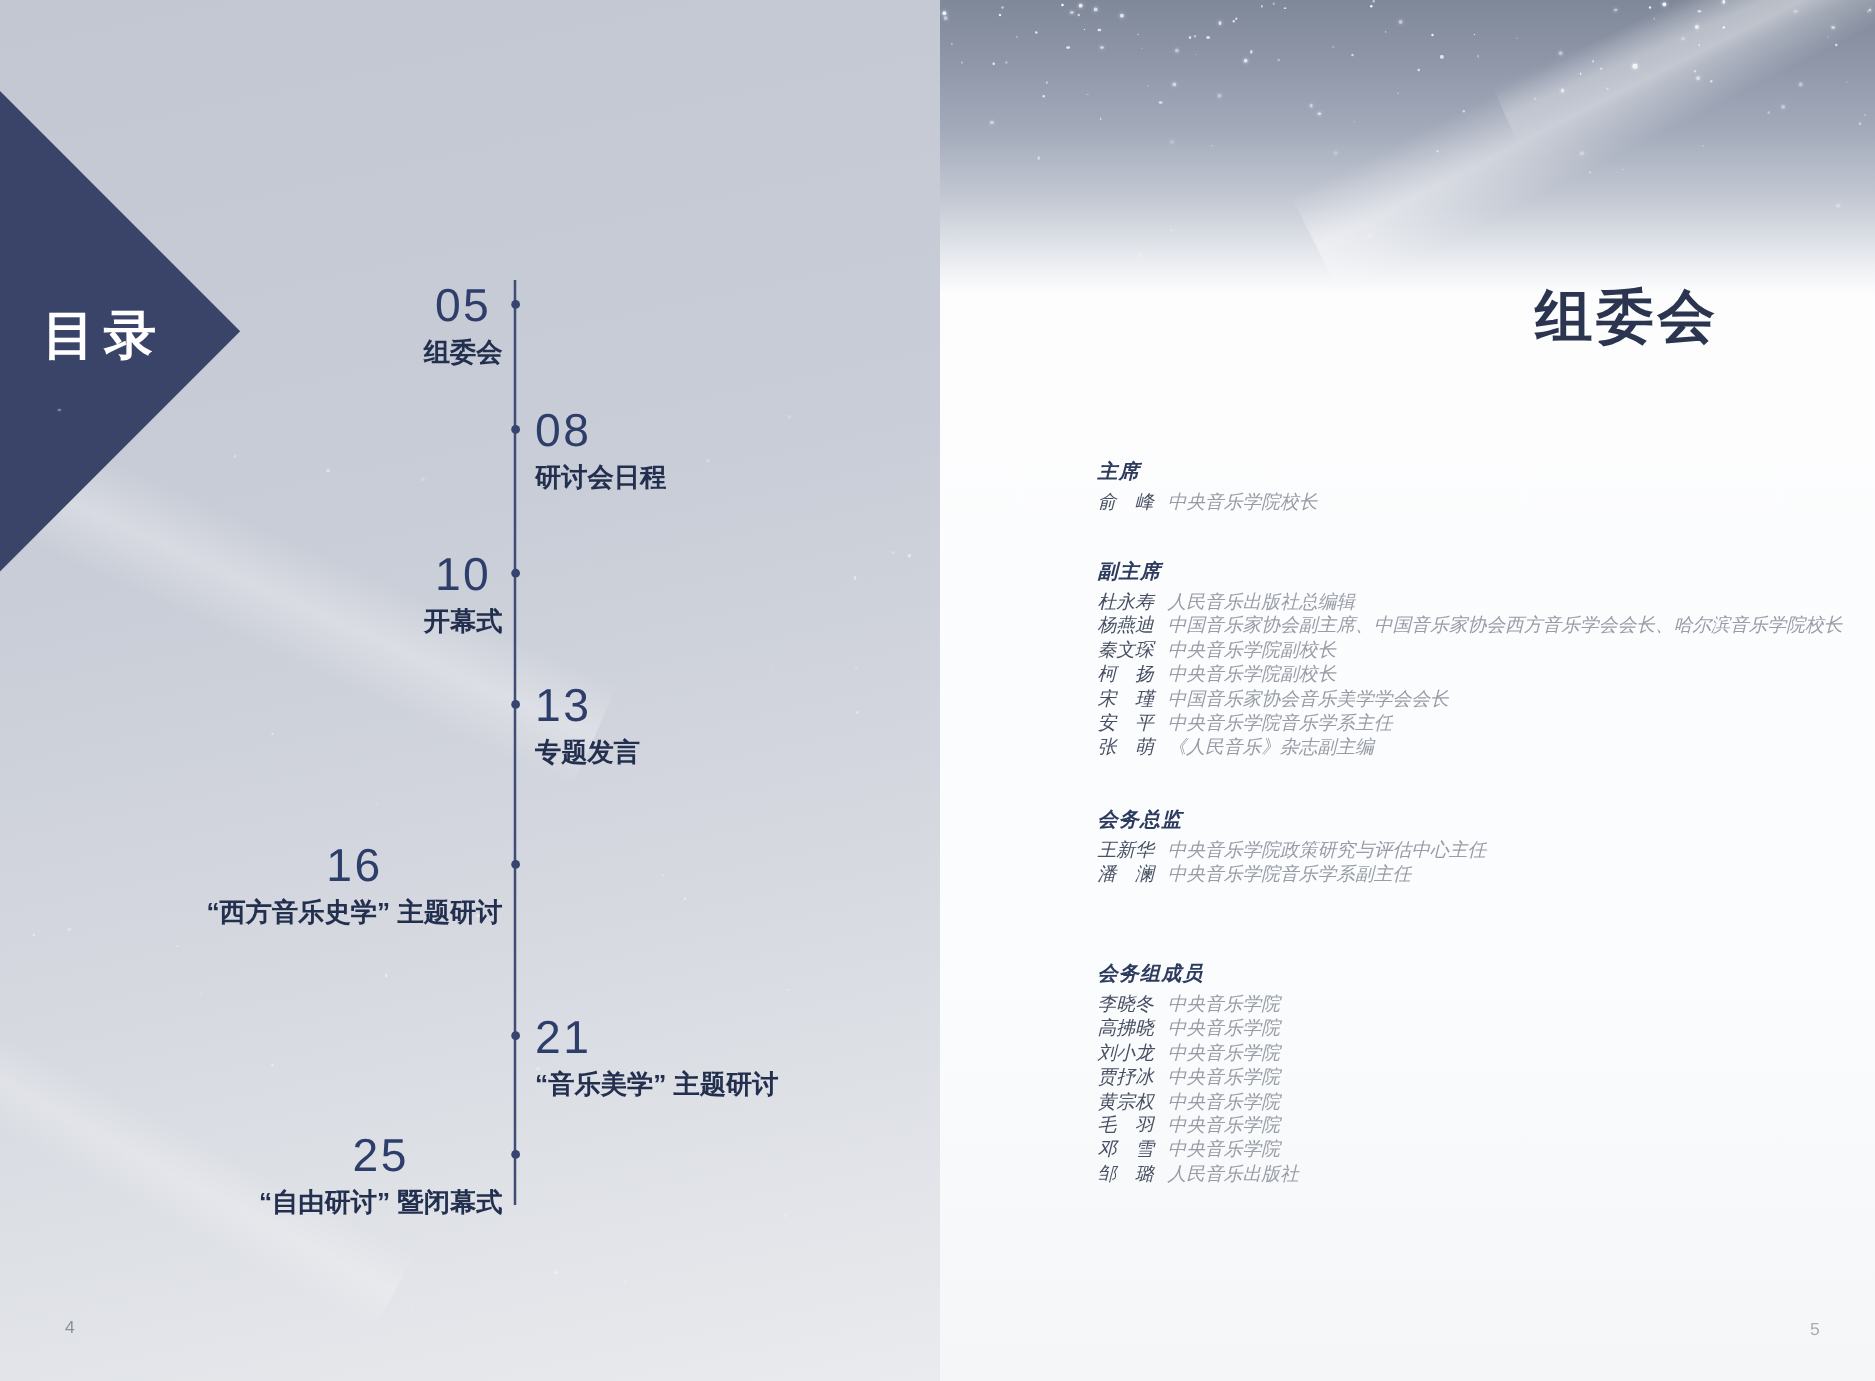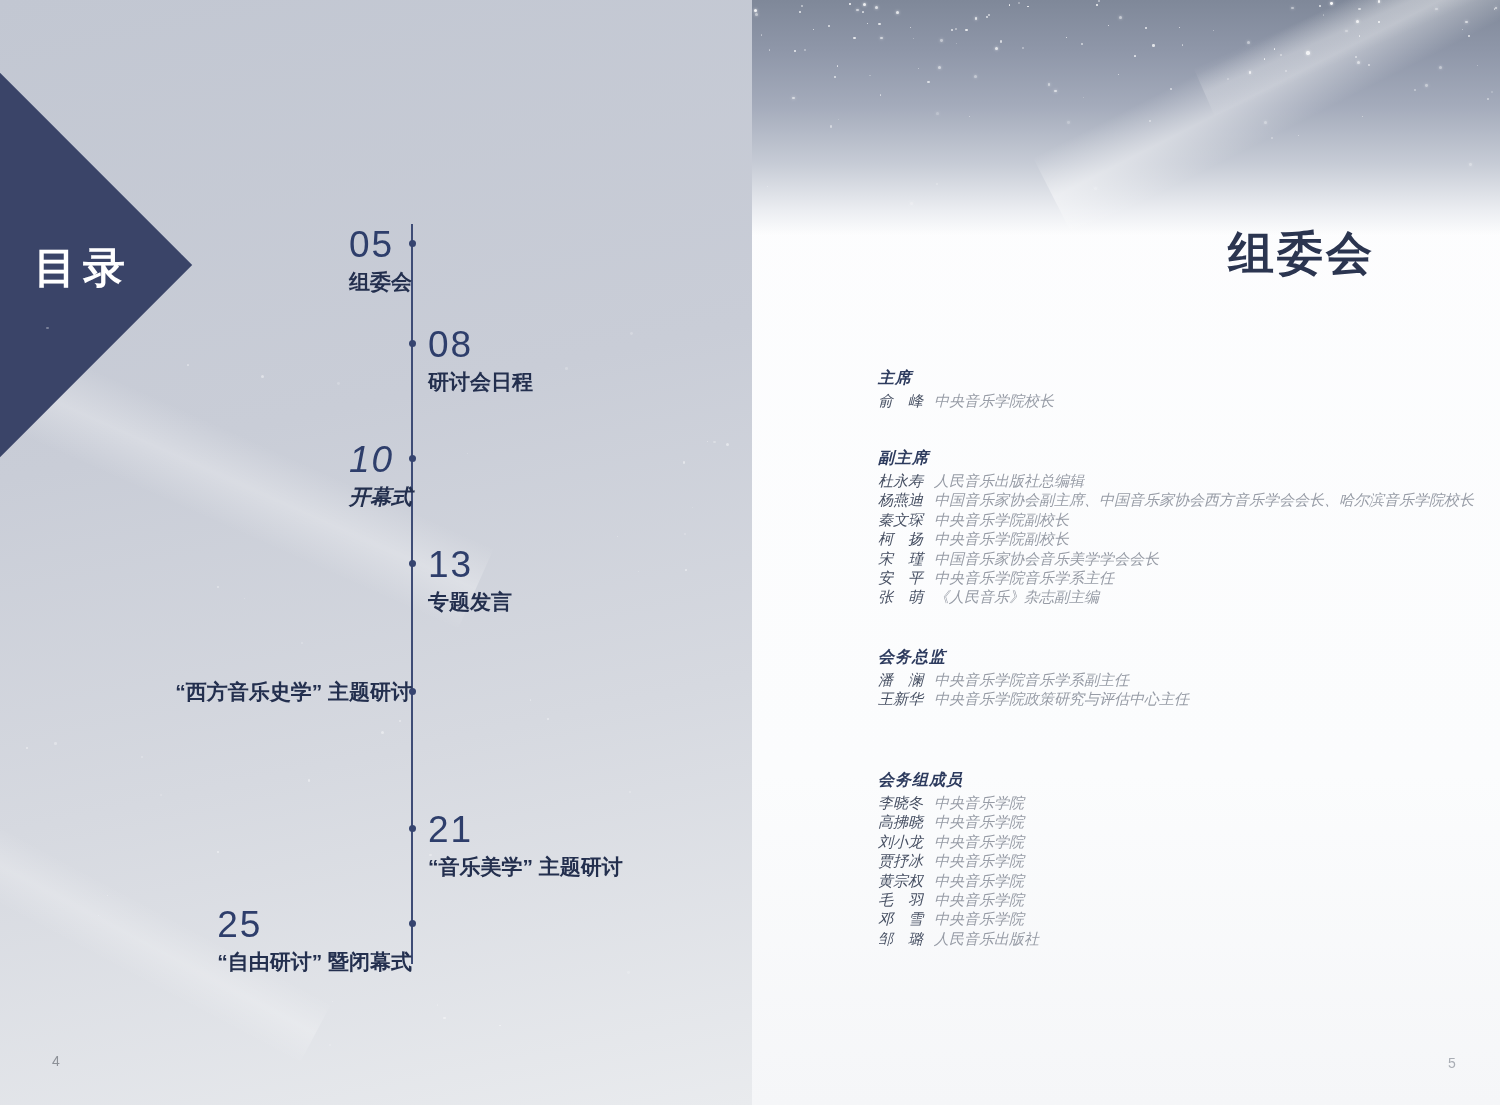--- a/index.html
+++ b/index.html
@@ -12,21 +12,21 @@
     background:linear-gradient(168deg,#c2c7d2 0%,#c9cdd7 38%,#d6d9e0 66%,#e9ebee 100%);}
   .diamond{position:absolute;left:-141px;top:127px;width:276px;height:276px;
     background:#3a4468;transform:rotate(45deg);}
   .toc-title{position:absolute;left:34px;top:240px;color:#ffffff;
     font-size:42px;font-weight:bold;letter-spacing:7px;}
   .toc-line{position:absolute;left:411px;top:224px;width:2px;height:740px;
     background:#3e4c76;}
   .toc-dot{position:absolute;width:7px;height:7px;border-radius:50%;
     background:#36446f;left:408.5px;}
   .toc-entry{position:absolute;white-space:nowrap;}
-  .toc-entry.left{right:340px;text-align:left;}
+  .toc-entry.left{right:350px;text-align:center;}
   .toc-entry.right{left:428px;text-align:left;}
   .toc-num{font-size:37px;line-height:38px;font-weight:400;color:#2e3e6b;
     letter-spacing:2px;}
   .toc-label{margin-top:4px;font-size:21px;font-weight:bold;color:#232f4e;}
   .beam{position:absolute;pointer-events:none;}
   .beam-l1{left:-60px;top:430px;width:560px;height:90px;transform:rotate(24deg);
     background:linear-gradient(rgba(255,255,255,0),rgba(255,255,255,.28),rgba(255,255,255,0));}
   .beam-l2{left:-80px;top:900px;width:420px;height:70px;transform:rotate(28deg);
     background:linear-gradient(rgba(255,255,255,0),rgba(255,255,255,.22),rgba(255,255,255,0));}
   .speck{position:absolute;border-radius:50%;background:#ffffff;pointer-events:none;}
@@ -74,31 +74,32 @@
         <div class="toc-entry left" style="top: 226px;">
           <div class="toc-num">05</div>
           <div class="toc-label">组委会</div>
         </div>
         <div class="toc-dot" style="top: 240px;"></div>
         <div class="toc-entry right" style="top: 326px;">
           <div class="toc-num">08</div>
           <div class="toc-label">研讨会日程</div>
         </div>
         <div class="toc-dot" style="top: 340px;"></div>
-        <div class="toc-entry left" style="top: 441px; font-style: italic;">
+        <div class="toc-entry left" style="top: 441px;">
           <div class="toc-num">10</div>
           <div class="toc-label">开幕式</div>
         </div>
         <div class="toc-dot" style="top: 455px;"></div>
         <div class="toc-entry right" style="top: 546px;">
           <div class="toc-num">13</div>
           <div class="toc-label">专题发言</div>
         </div>
         <div class="toc-dot" style="top: 560px;"></div>
         <div class="toc-entry left" style="top: 674px;">
+          <div class="toc-num">16</div>
           <div class="toc-label">“西方音乐史学” 主题研讨</div>
         </div>
         <div class="toc-dot" style="top: 688px;"></div>
         <div class="toc-entry right" style="top: 811px;">
           <div class="toc-num">21</div>
           <div class="toc-label">“音乐美学” 主题研讨</div>
         </div>
         <div class="toc-dot" style="top: 825px;"></div>
         <div class="toc-entry left" style="top: 906px;">
           <div class="toc-num">25</div>
@@ -307,26 +308,26 @@
             <span class="cm-role">中央音乐学院音乐学系主任</span>
           </div>
           <div class="cm-row">
             <span class="cm-name">张　萌</span>
             <span class="cm-role">《人民音乐》杂志副主编</span>
           </div>
         </div>
         <div class="cm-section" style="top: 648px;">
           <div class="cm-heading">会务总监</div>
           <div class="cm-row">
+            <span class="cm-name">王新华</span>
+            <span class="cm-role">中央音乐学院政策研究与评估中心主任</span>
+          </div>
+          <div class="cm-row">
             <span class="cm-name">潘　澜</span>
             <span class="cm-role">中央音乐学院音乐学系副主任</span>
-          </div>
-          <div class="cm-row">
-            <span class="cm-name">王新华</span>
-            <span class="cm-role">中央音乐学院政策研究与评估中心主任</span>
           </div>
         </div>
         <div class="cm-section" style="top: 771px;">
           <div class="cm-heading">会务组成员</div>
           <div class="cm-row">
             <span class="cm-name">李晓冬</span>
             <span class="cm-role">中央音乐学院</span>
           </div>
           <div class="cm-row">
             <span class="cm-name">高拂晓</span>

